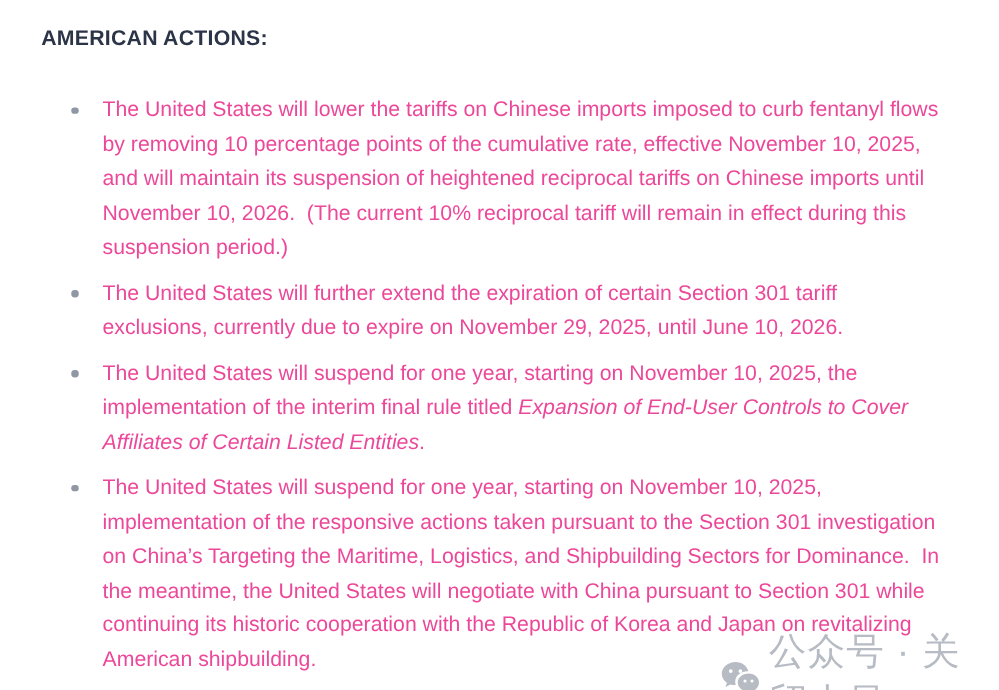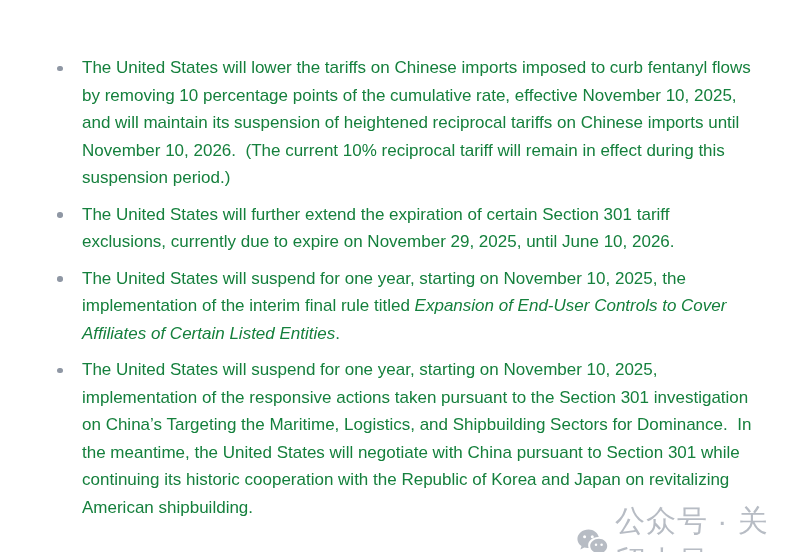--- a/index.html
+++ b/index.html
@@ -28,21 +28,21 @@
     list-style: none;
     margin: 33px 0 0 0;
     padding: 0;
   }
   ul.actions > li {
     position: relative;
     padding-left: 49px;
     width: 672px;
     font-size: 17px;
     line-height: 27.5px;
-    color: #15803d;
+    color: #ec4899;
     white-space: pre-wrap;
     margin: 0 0 9px 0;
   }
   ul.actions > li::before {
     content: "";
     position: absolute;
     left: 24px;
     top: 11.5px;
     width: 5.5px;
     height: 5.5px;
@@ -61,20 +61,21 @@
     font-size: 30px;
     letter-spacing: 1px;
     user-select: none;
   }
   .watermark svg { display: block; }
 </style>
 </head>
 <body>
 
 <div class="doc">
+  <h1 class="heading">AMERICAN ACTIONS:</h1>
   <ul class="actions">
       <li><span>The United States will lower the tariffs on Chinese imports imposed to curb fentanyl flows by removing 10 percentage points of the cumulative rate, effective November 10, 2025, and will maintain its suspension of heightened reciprocal tariffs on Chinese imports until November 10, 2026.  (The current 10% reciprocal tariff will remain in effect during this suspension period.)</span></li>
       <li><span>The United States will further extend the expiration of certain Section 301 tariff exclusions, currently due to expire on November 29, 2025, until June 10, 2026.</span></li>
       <li><span>The United States will suspend for one year, starting on November 10, 2025, the implementation of the interim final rule titled </span><em>Expansion of End-User Controls to Cover Affiliates of Certain Listed Entities</em><span>.</span></li>
       <li><span>The United States will suspend for one year, starting on November 10, 2025, implementation of the responsive actions taken pursuant to the Section 301 investigation on China’s Targeting the Maritime, Logistics, and Shipbuilding Sectors for Dominance.  In the meantime, the United States will negotiate with China pursuant to Section 301 while continuing its historic cooperation with the Republic of Korea and Japan on revitalizing American shipbuilding.</span></li>
     </ul>
 </div>
 
 <div class="watermark">
   <span>

